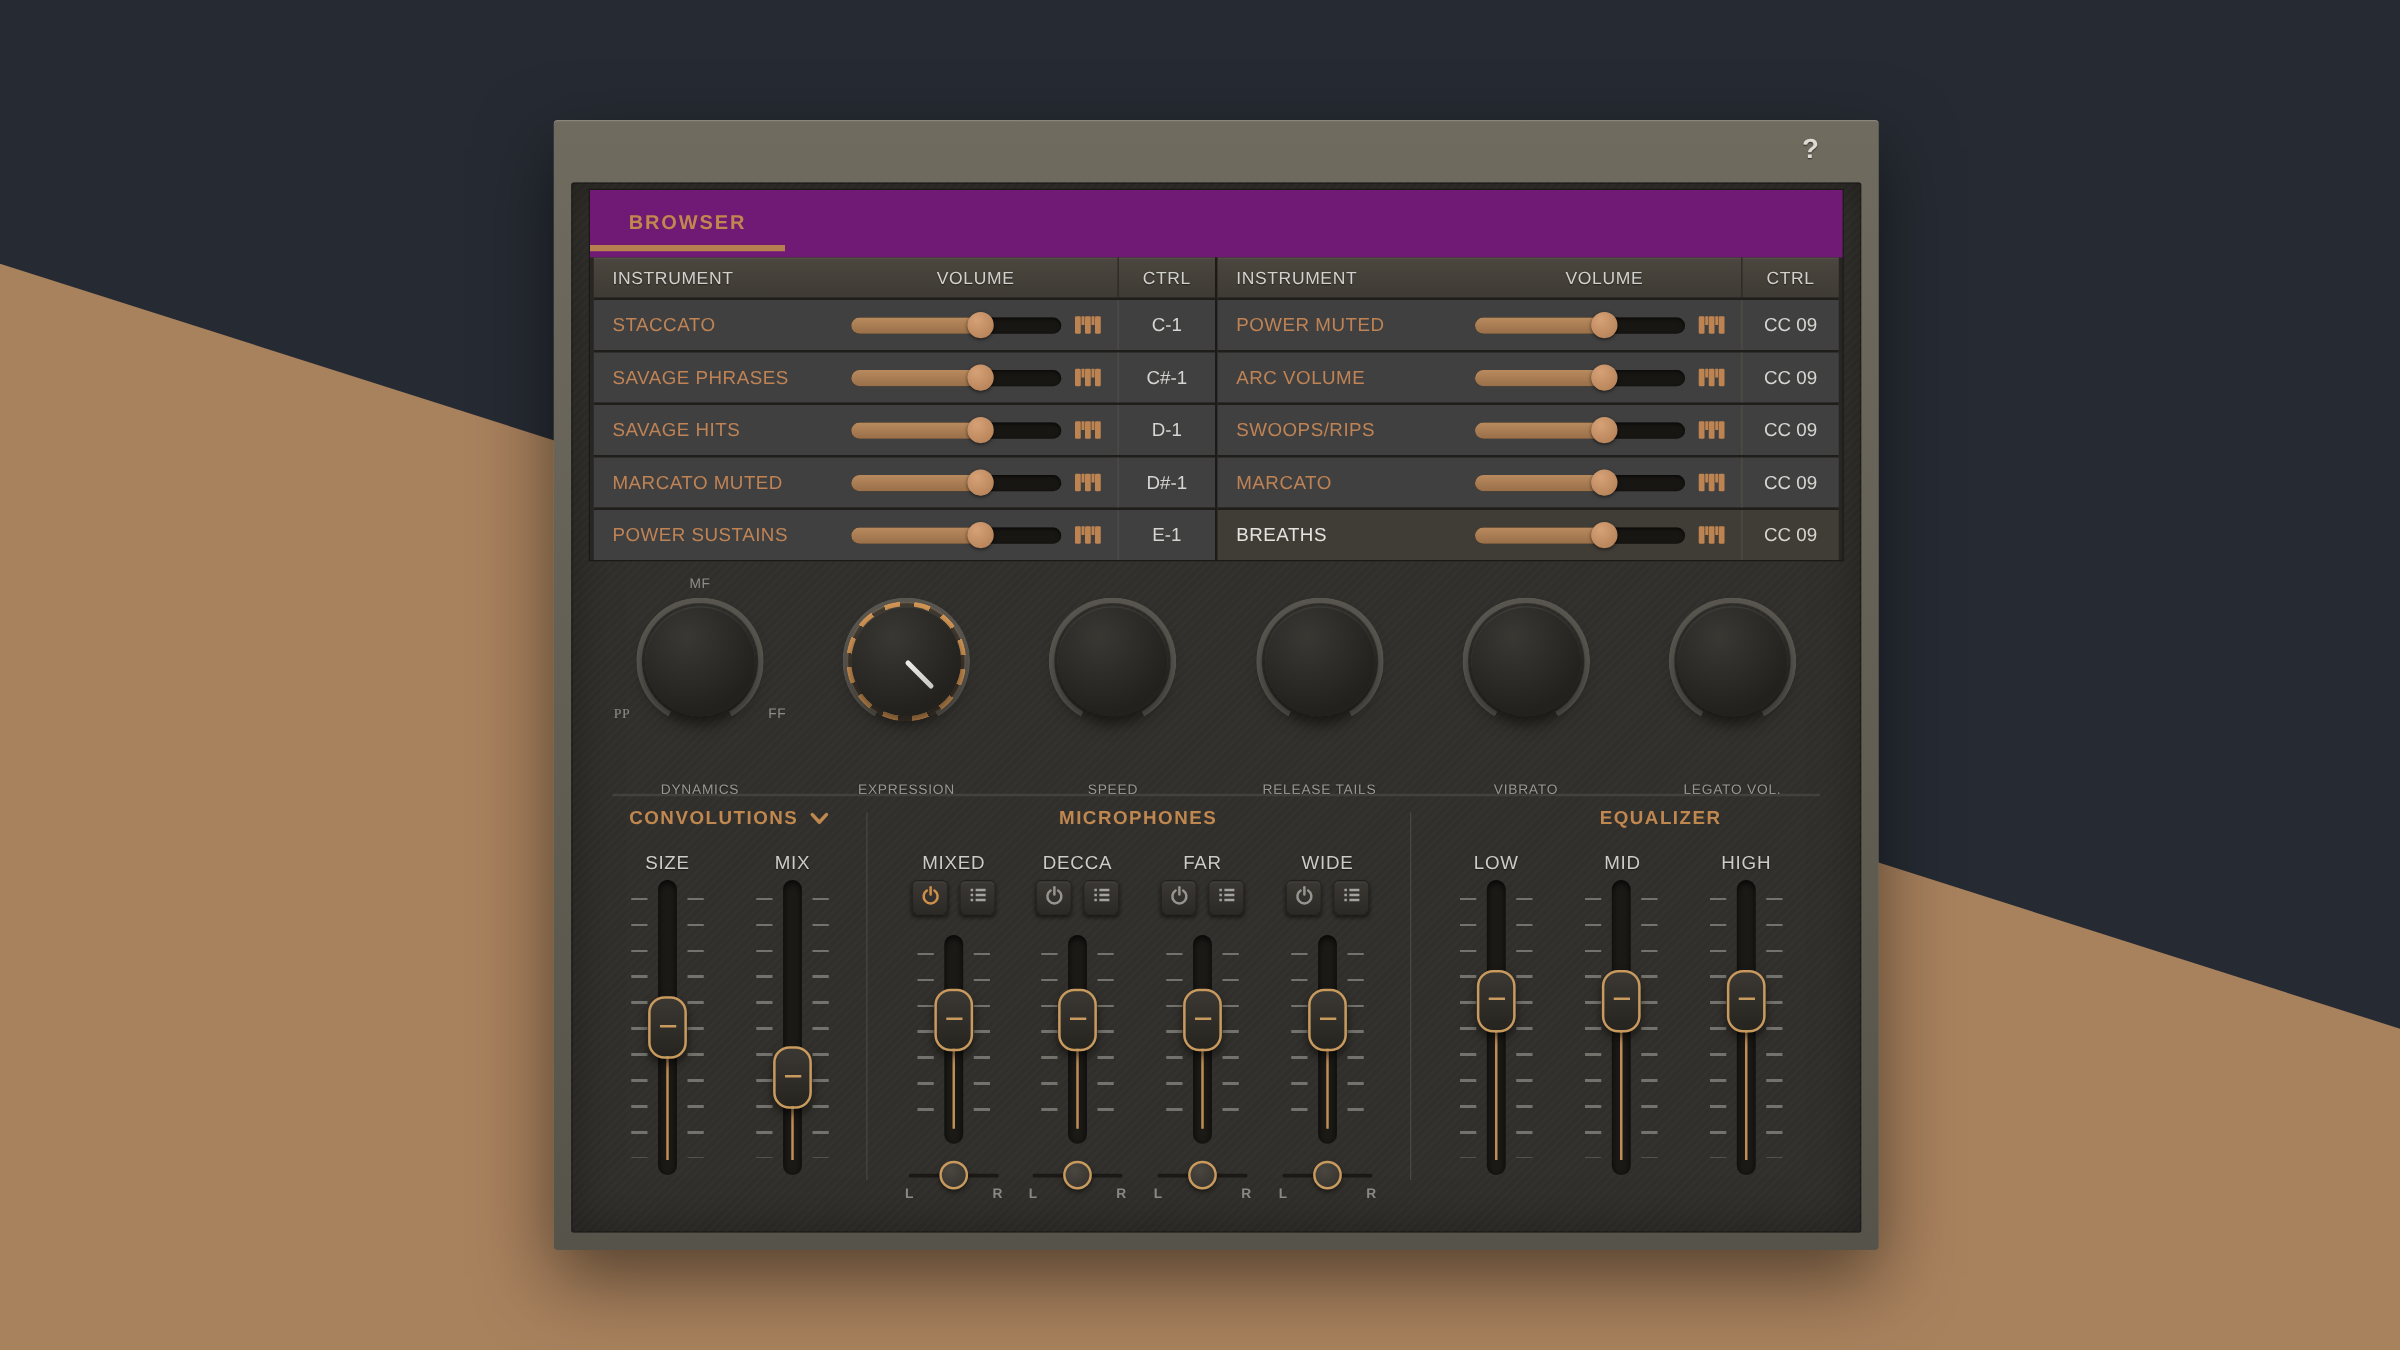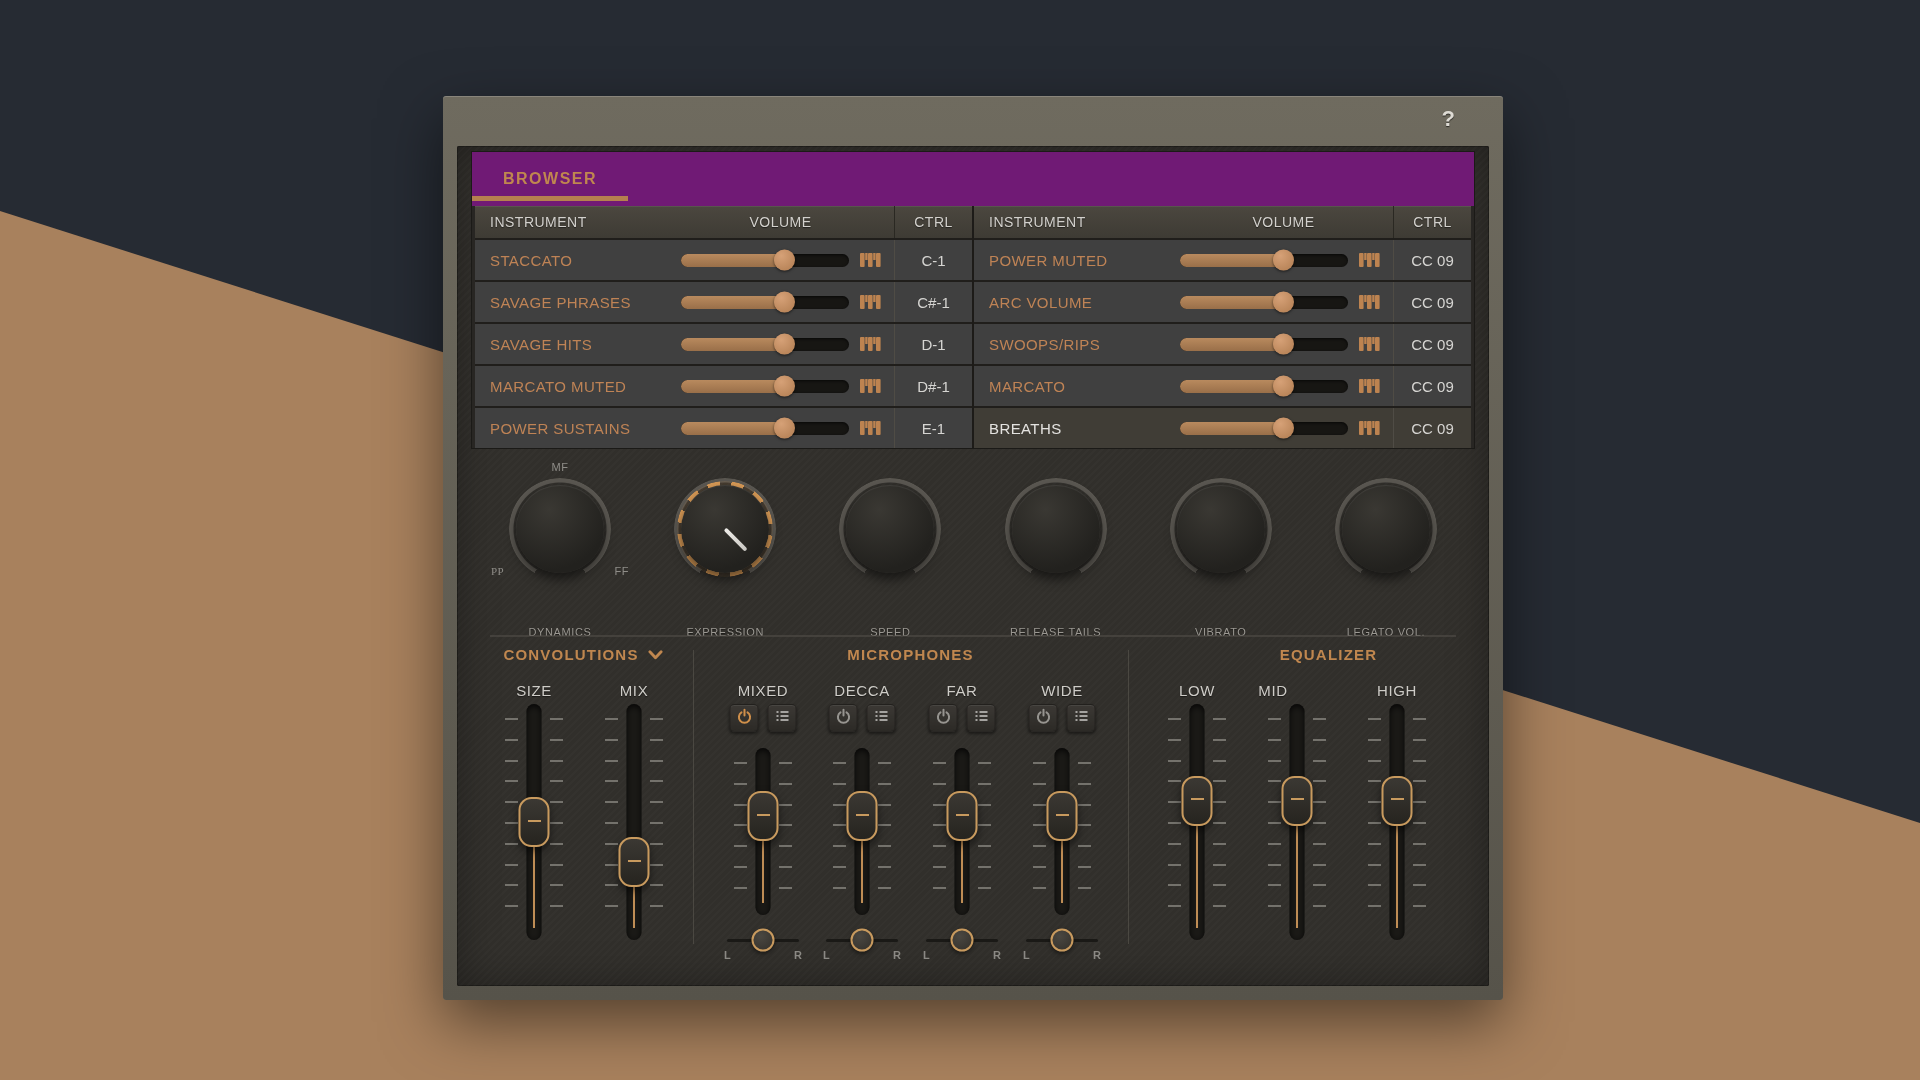--- a/index.html
+++ b/index.html
@@ -592,21 +592,21 @@
           </div>
         <div class="pan-lr" style="left:605px;">
             <span>L</span>
             <span>R</span>
           </div>
 
         <div class="sec-header" style="left:671px;width:361px;margin-left:20px;">
           <span>EQUALIZER</span>
         </div>
         <div class="col-label" style="left:740px;">LOW</div>
-        <div class="col-label" style="left:816px;">MID</div>
+        <div class="col-label" style="left:841px;">MID</div>
         <div class="col-label" style="left:940px;">HIGH</div>
         <div class="fader tall" style="left:740px;">
           <div class="ticks l"></div>
             <div class="ticks r"></div>
           <div class="fader-track"></div>
           <div class="fader-fill" style="top: 41%;"></div>
           <div class="fader-handle" style="top: 41%;"></div>
         </div>
         <div class="fader tall" style="left:840px;">
           <div class="ticks l"></div>

